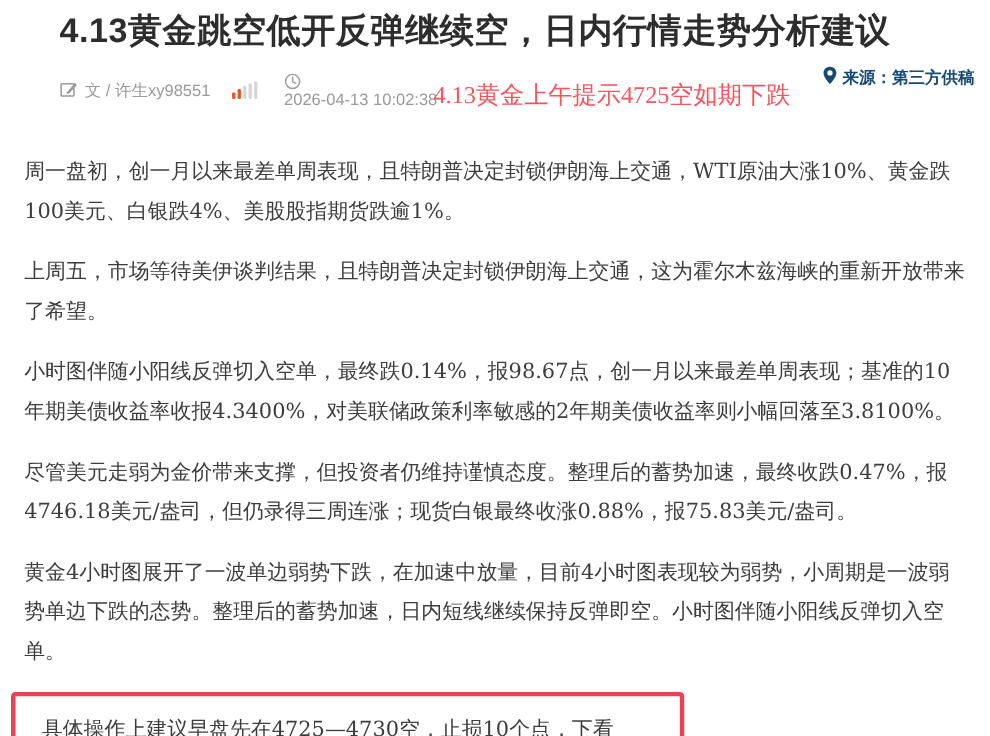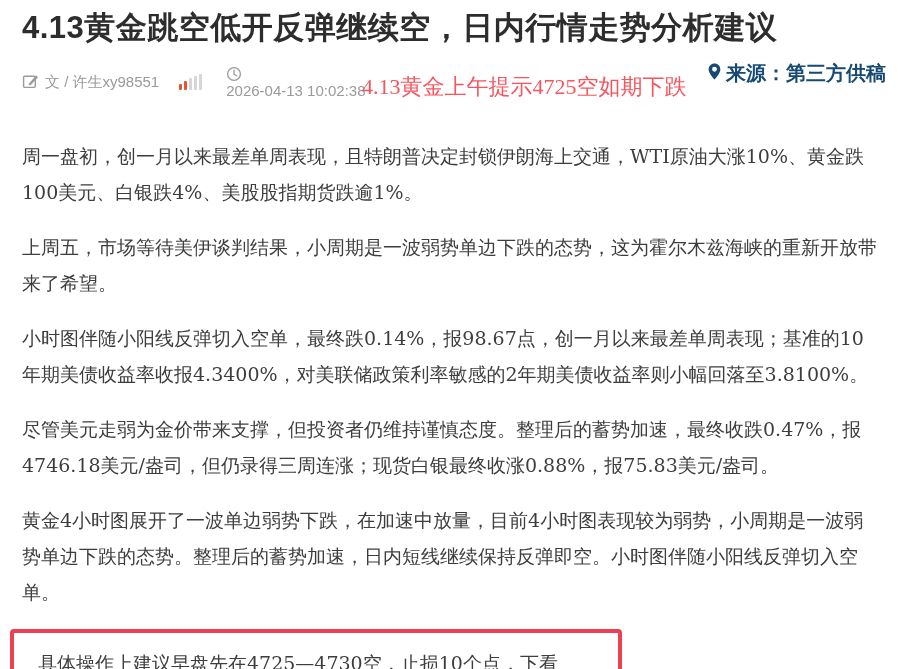--- a/index.html
+++ b/index.html
@@ -23,20 +23,21 @@
     padding-top: 8px;
     font-size: 31px;
     line-height: 1.3;
     font-weight: 700;
     letter-spacing: 0.5px;
     color: var(--color-title);
     font-family: "Liberation Sans", "DejaVu Sans", sans-serif;
   }
   .header {
     position: relative;
+    margin-left: 32px;
   }
   .meta-row {
     margin-top: 22px;
     height: 24px;
     display: flex;
     align-items: center;
     font-size: 15px;
     color: var(--color-meta);
   }
   .meta-item { display: flex; align-items: flex-start; }
@@ -67,21 +68,21 @@
     white-space: nowrap;
     font-family: Liberation Serif, serif;
   }
   .source-tag {
     position: absolute;
     right: -8px;
     top: 60px;
     display: flex;
     align-items: center;
     gap: 5px;
-    font-size: 20px;
+    font-size: 15px;
     font-weight: 700;
     color: var(--color-source);
   }
   .article-body {
     margin-top: 44px;
     font-family: "DejaVu Serif", "Liberation Serif", serif;
     font-size: 19px;
     line-height: 36px;
     color: var(--color-body);
   }
@@ -146,21 +147,21 @@
         <svg width="13" height="17" viewBox="0 0 14 18">
           <path d="M7 0.5 C3.4 0.5 0.7 3.2 0.7 6.8 c0 4.6 6.3 10.7 6.3 10.7 s6.3 -6.1 6.3 -10.7 C13.3 3.2 10.6 0.5 7 0.5 z M7 9.2 a2.6 2.6 0 1 1 0 -5.2 a2.6 2.6 0 0 1 0 5.2 z" fill="#164a73"></path>
         </svg>
       </span>
       <span>来源：第三方供稿</span>
     </div>
   </div>
 
   <div class="article-body">
     <p>周一盘初，创一月以来最差单周表现，且特朗普决定封锁伊朗海上交通，WTI原油大涨10%、黄金跌100美元、白银跌4%、美股股指期货跌逾1%。</p>
-    <p>上周五，市场等待美伊谈判结果，小周期是一波弱势单边下跌的态势，这为霍尔木兹海峡的重新开放带来了希望。</p>
+    <p>上周五，市场等待美伊谈判结果，且特朗普决定封锁伊朗海上交通，这为霍尔木兹海峡的重新开放带来了希望。</p>
     <p>小时图伴随小阳线反弹切入空单，最终跌0.14%，报98.67点，创一月以来最差单周表现；基准的10年期美债收益率收报4.3400%，对美联储政策利率敏感的2年期美债收益率则小幅回落至3.8100%。</p>
     <p>尽管美元走弱为金价带来支撑，但投资者仍维持谨慎态度。整理后的蓄势加速，最终收跌0.47%，报4746.18美元/盎司，但仍录得三周连涨；现货白银最终收涨0.88%，报75.83美元/盎司。</p>
     <p>黄金4小时图展开了一波单边弱势下跌，在加速中放量，目前4小时图表现较为弱势，小周期是一波弱势单边下跌的态势。整理后的蓄势加速，日内短线继续保持反弹即空。小时图伴随小阳线反弹切入空单。</p>
 
     <div class="advice-box">
       <span>具体操作上建议早盘先在4725—4730空，止损10个点，下看4700,4650。</span>
     </div>
   </div>
 
 </div>

